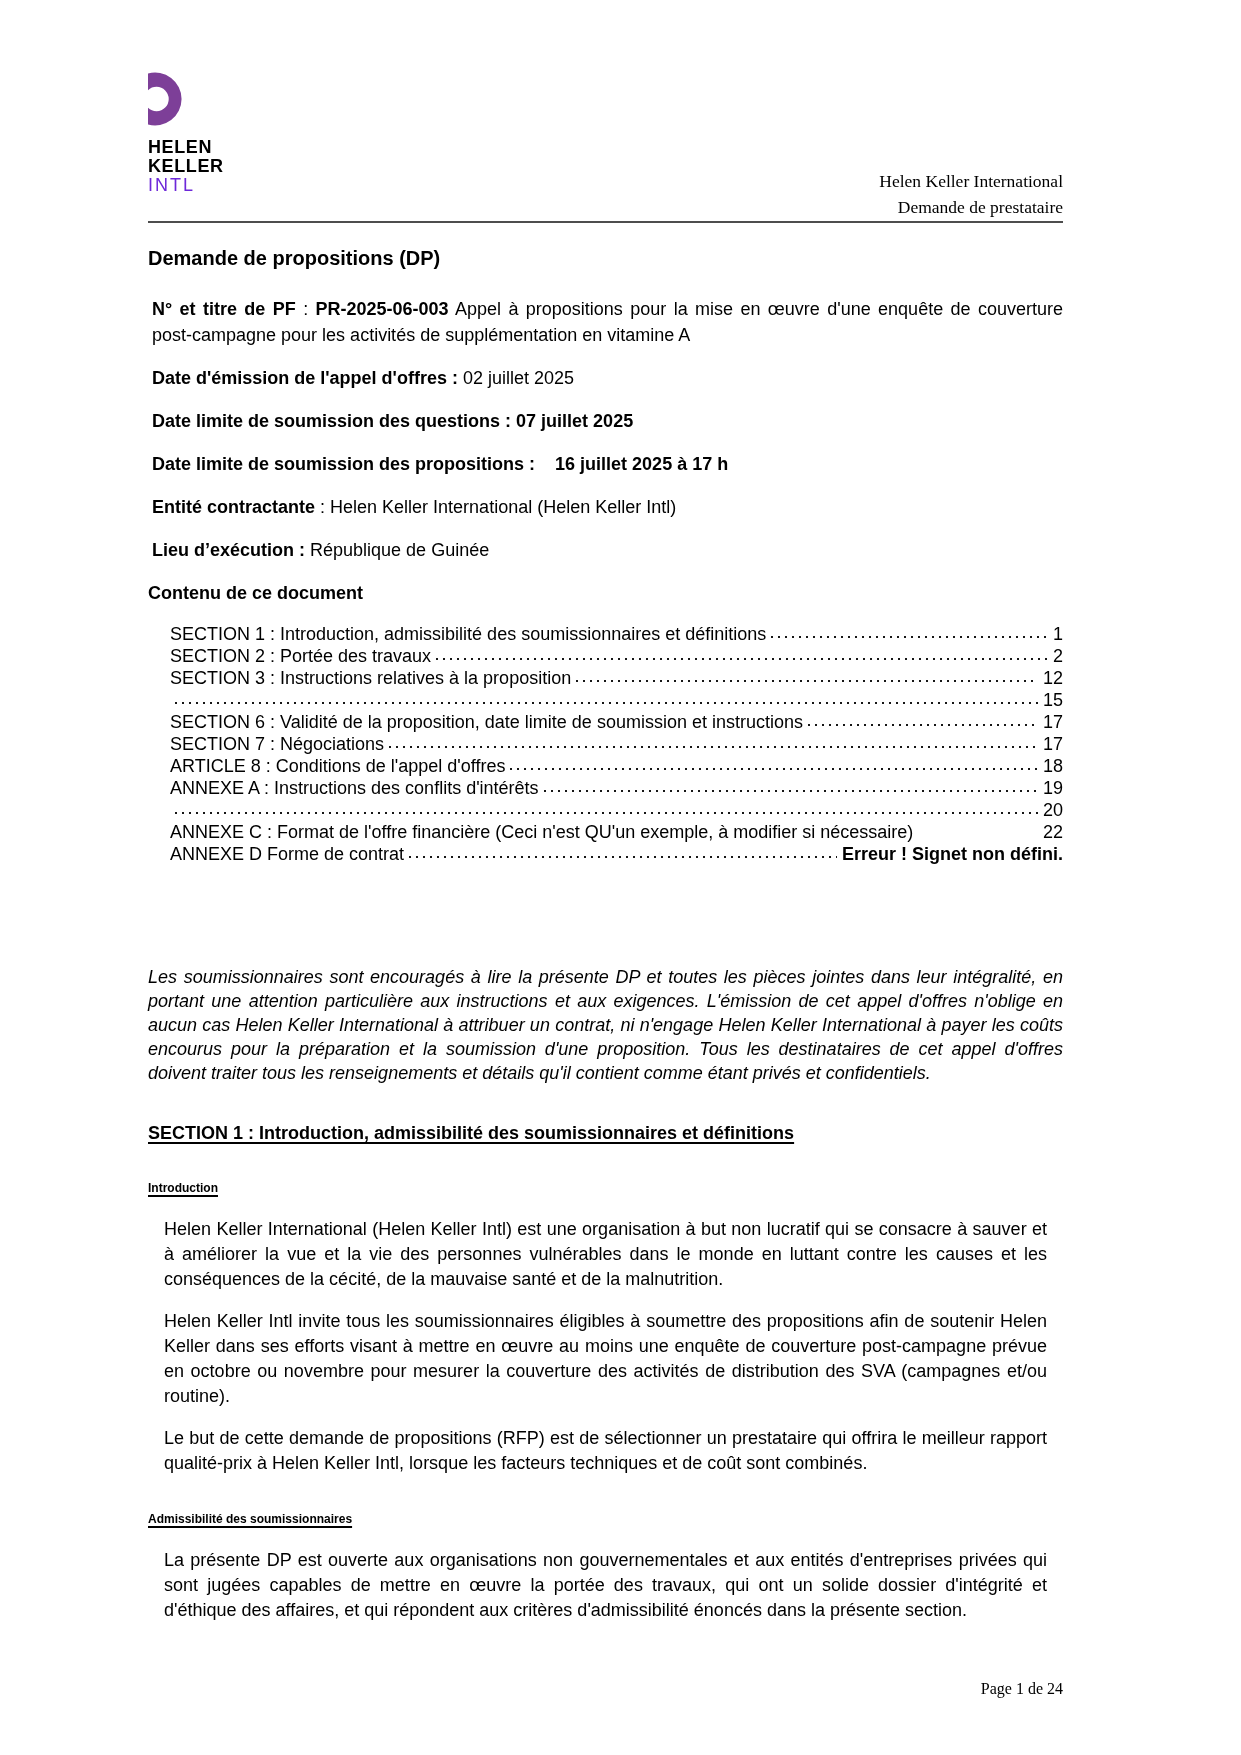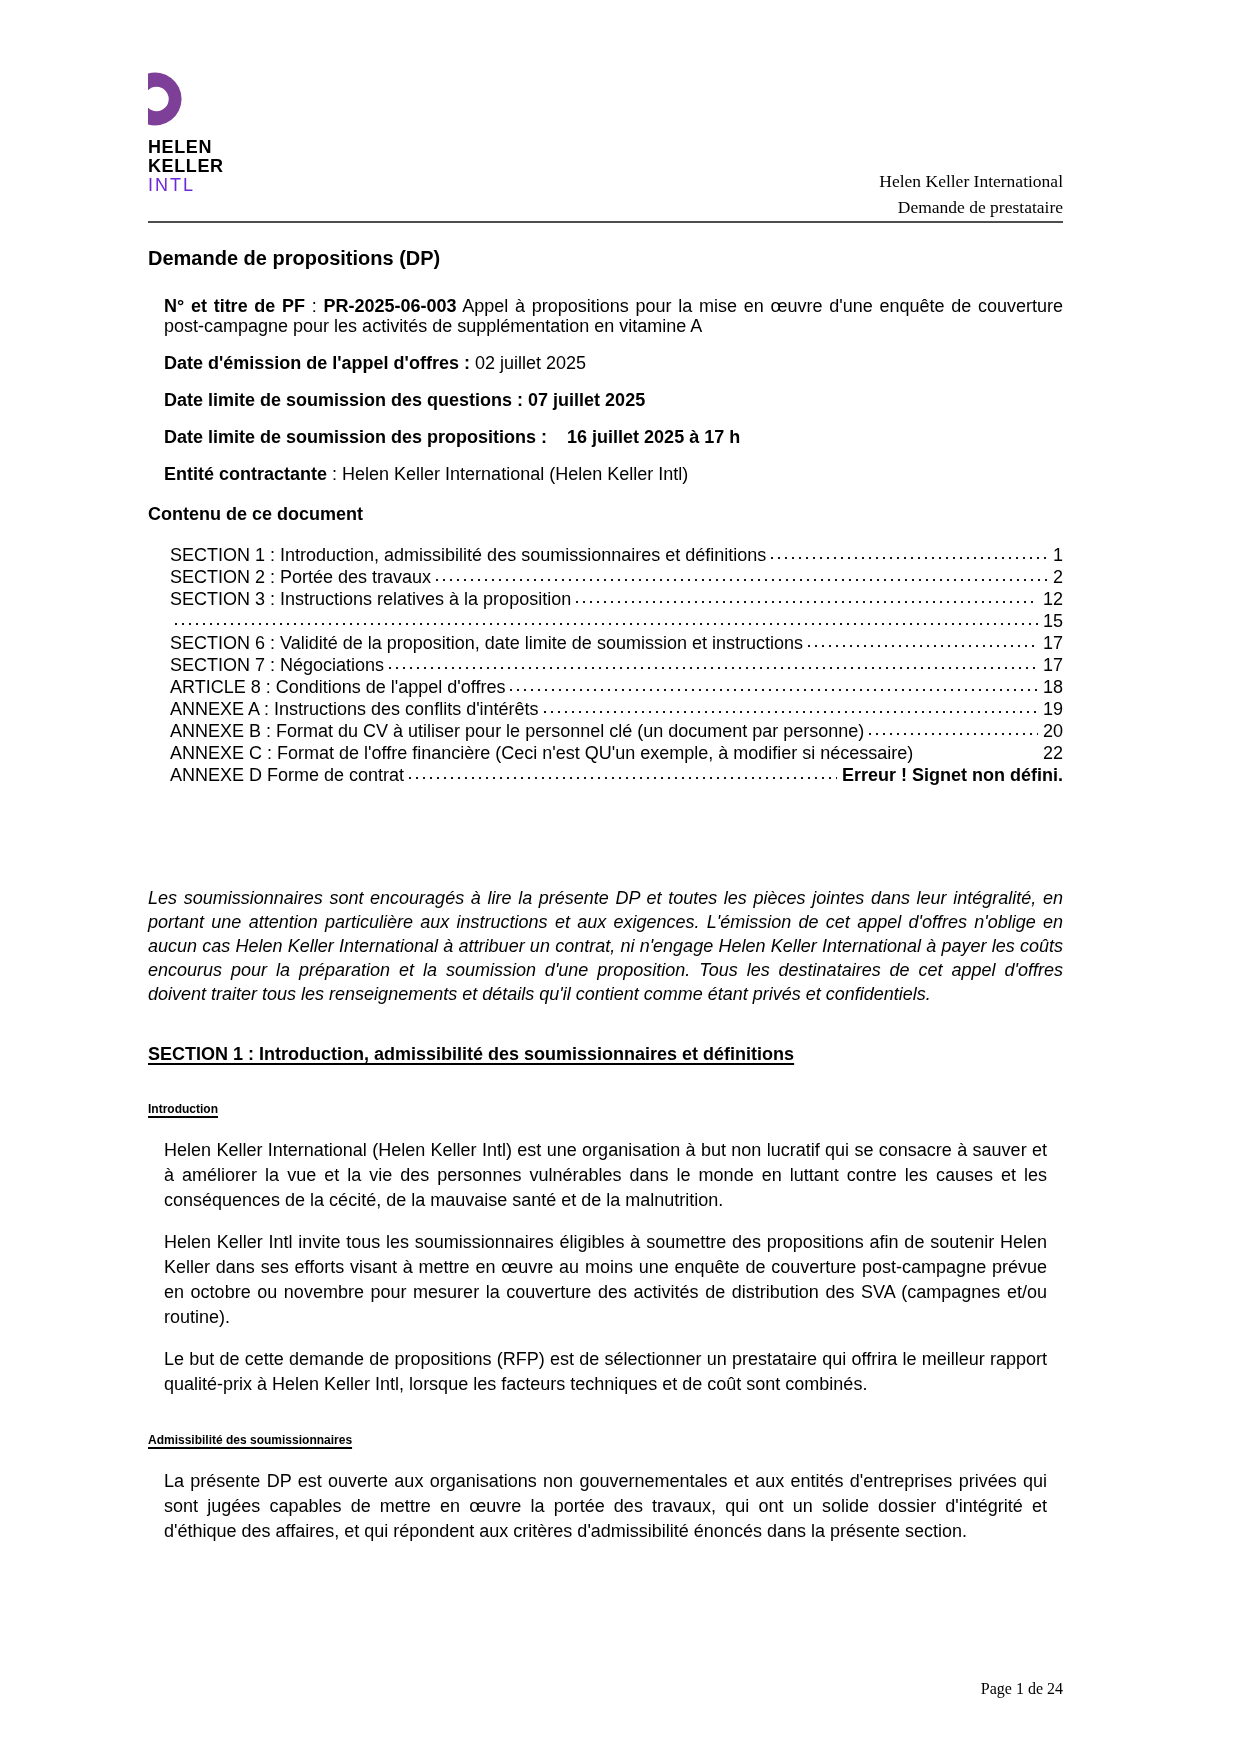--- a/index.html
+++ b/index.html
@@ -22,21 +22,21 @@
   .logo-text .l3{color:#6d28d9;font-weight:normal;letter-spacing:2px;}
   .header-right{
     position:absolute;right:178px;top:168px;text-align:right;
     font-family:"Liberation Serif", serif;font-size:17.5px;line-height:26px;
   }
   .header-rule{position:absolute;left:148px;right:178px;top:221px;height:2px;background:#4d4d4d;}
   
   .content{padding:0 178px 0 148px;}
   .doc-title{font-size:20px;font-weight:bold;line-height:24px;margin:14px 0 0 0;}
   .meta-section{margin-top:26px;}
-  .meta-line{margin:0 0 17px 16px;line-height:20px;font-size:18px;text-align:justify;}
+  .meta-line{margin:0 0 17px 4px;line-height:26px;font-size:18px;text-align:justify;}
   .meta-line .b{font-weight:bold;}
   .toc-title{font-size:18px;font-weight:bold;line-height:26px;margin:0 0 0 0;}
   .toc{margin-top:17px;padding-left:22px;font-size:18px;}
   .toc-entry{display:flex;align-items:baseline;line-height:22px;}
   .toc-label{flex:0 1 auto;}
   .toc-leader{flex:1 1 8px;position:relative;margin:0 3px;min-width:8px;}
   .toc-leader::after{
     content:"";position:absolute;left:2px;right:2px;bottom:2px;height:2px;
     background-image:repeating-linear-gradient(to right,#161616 0 2px,transparent 2px 7px);
   }
@@ -85,20 +85,21 @@
   <div class="content">
 
     <p class="doc-title">Demande de propositions (DP)</p>
 
     <div class="meta-section">
         <p class="meta-line"><span class="b">N° et titre de PF</span><span> : </span><span class="b">PR-2025-06-003</span><span> Appel à propositions pour la mise en œuvre d'une enquête de couverture post-campagne pour les activités de supplémentation en vitamine A</span></p>
         <p class="meta-line"><span class="b">Date d'émission de l'appel d'offres :</span><span> 02 juillet 2025</span></p>
         <p class="meta-line"><span class="b">Date limite de soumission des questions : 07 juillet 2025</span></p>
         <p class="meta-line"><span class="b">Date limite de soumission des propositions :&nbsp;&nbsp;&nbsp; 16 juillet 2025 à 17 h</span></p>
         <p class="meta-line"><span class="b">Entité contractante</span><span> : Helen Keller International (Helen Keller Intl)</span></p>
+        <p class="meta-line"><span class="b">Lieu d’exécution :</span><span> République de Guinée</span></p>
       </div>
 
     <p class="toc-title">Contenu de ce document</p>
 
     <div class="toc">
         <div class="toc-entry">
           <span class="toc-label">SECTION 1 : Introduction, admissibilité des soumissionnaires et définitions</span>
           <span class="toc-leader"></span>
           <span class="toc-page">1</span>
         </div>
@@ -130,21 +131,20 @@
           <span class="toc-label">ARTICLE 8 : Conditions de l'appel d'offres</span>
           <span class="toc-leader"></span>
           <span class="toc-page">18</span>
         </div>
         <div class="toc-entry">
           <span class="toc-label">ANNEXE A : Instructions des conflits d'intérêts</span>
           <span class="toc-leader"></span>
           <span class="toc-page">19</span>
         </div>
         <div class="toc-entry">
-          <span class="toc-label">ANNEXE B : Format du CV à utiliser pour le personnel clé (un document par personne)</span>
           <span class="toc-leader"></span>
           <span class="toc-page">20</span>
         </div>
         <div class="toc-entry">
           <span class="toc-label">ANNEXE C : Format de l'offre financière (Ceci n'est QU'un exemple, à modifier si nécessaire)</span>
           <span class="toc-page gap">22</span>
         </div>
         <div class="toc-entry">
           <span class="toc-label">ANNEXE D Forme de contrat</span>
           <span class="toc-leader"></span>

